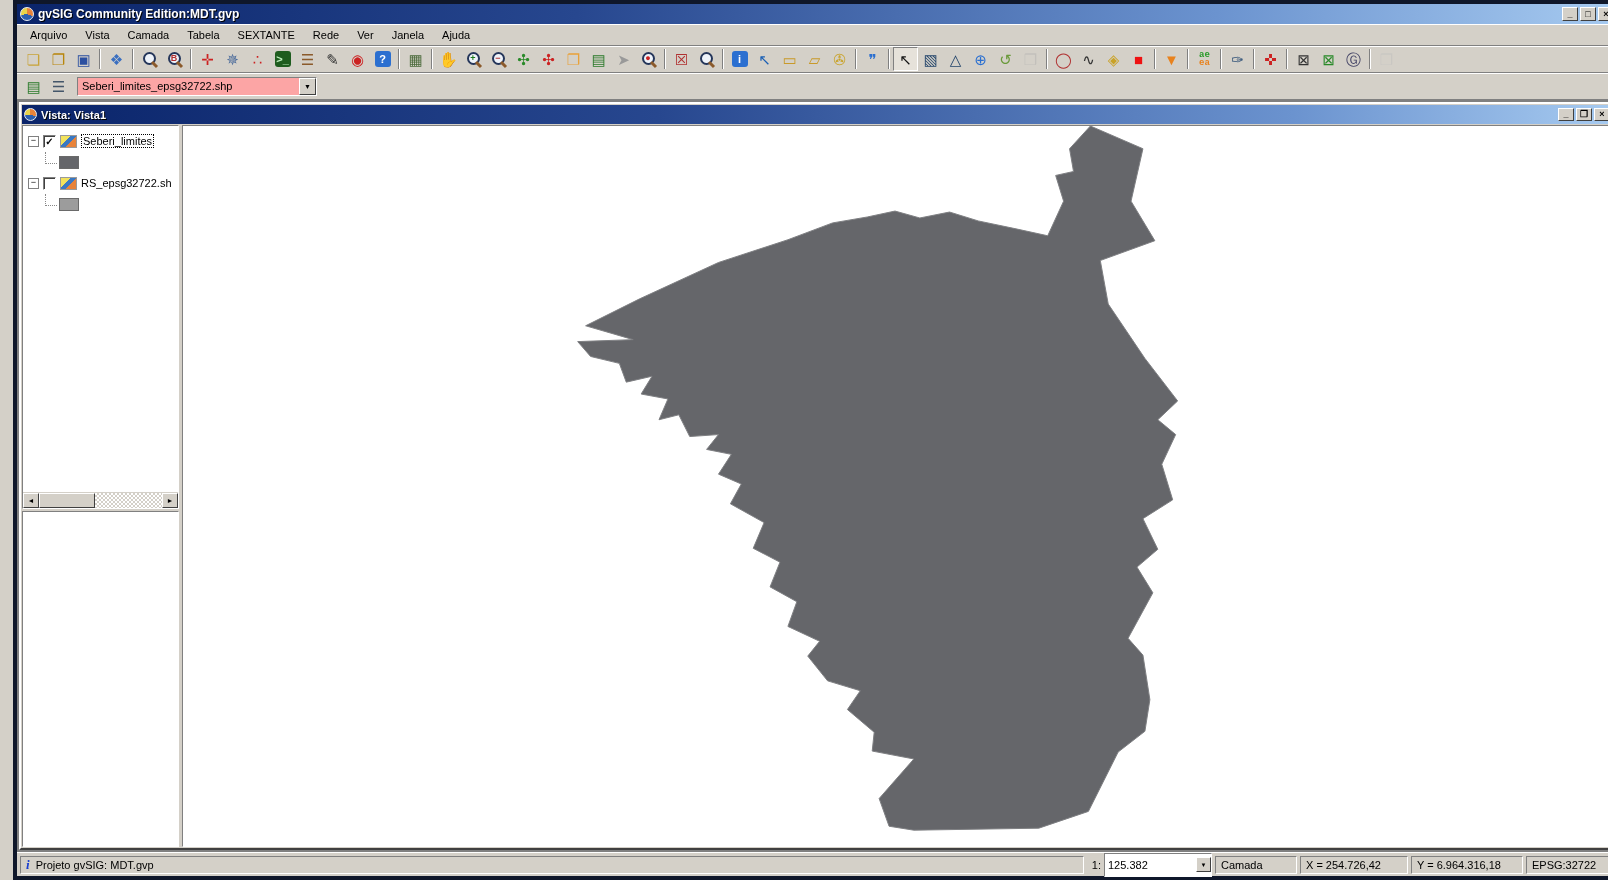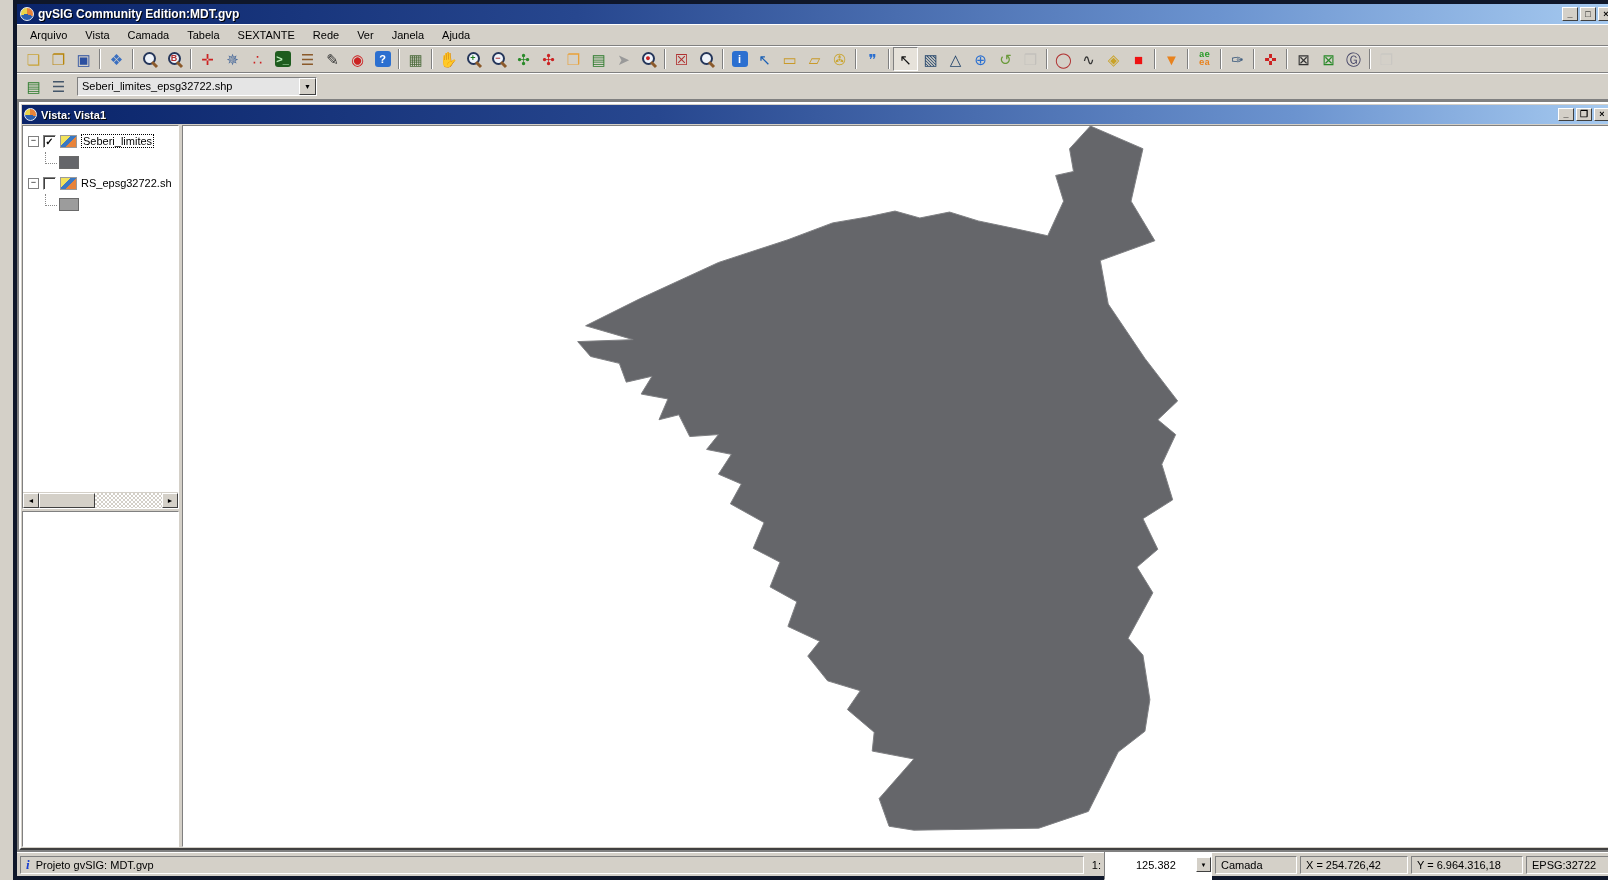--- a/index.html
+++ b/index.html
@@ -41,21 +41,21 @@
   .mag::before { content:""; position:absolute; left:1px; top:1px; width:9px; height:9px;
     border:2px solid #25365a; border-radius:50%; background:#eef3fa; }
   .mag::after { content:""; position:absolute; right:0px; bottom:1px; width:7px; height:3px;
     background:#8b5a2b; transform:rotate(45deg); }
   .mag-badge { position:absolute; left:2px; top:2px; width:11px; text-align:center;
     font:bold 9px "Liberation Sans",sans-serif; z-index:1; }
   .ae-icon { display:flex; flex-direction:column; align-items:center; }
   .ae-icon div { font:bold 9px "Liberation Mono",monospace; line-height:8px; }
 
   .toolbar2 { height:27px; }
-  .combo { width:240px; height:19px; margin-left:6px; background:#e5e5e5; border:1px solid;
+  .combo { width:240px; height:19px; margin-left:6px; background:#fca5a5; border:1px solid;
     border-color:#808080 #fff #fff #808080; display:flex; align-items:center; }
   .combo-text { flex:1; padding:0 4px; white-space:nowrap; overflow:hidden; }
   .combo-btn { width:17px; height:17px; background:#D4D0C8; border:1px solid;
     border-color:#fff #404040 #404040 #fff; display:flex; align-items:center; justify-content:center; }
   .combo-arrow { font-size:7px; color:#000; }
 
   
   .mdi { flex:1; position:relative; background:#808080; }
   .vista { position:absolute; inset:2px; background:#D4D0C8; border:2px solid;
     border-color:#fff #404040 #404040 #fff; display:flex; flex-direction:column; padding:1px; }
@@ -104,22 +104,22 @@
   .map-area svg { display:block; width:100%; height:100%; }
 
   
   .statusbar { height:24px; background:#D4D0C8; border-top:1px solid #fff; display:flex;
     align-items:center; padding:0 3px; gap:3px; }
   .sb-cell { height:18px; border:1px solid; border-color:#808080 #fff #fff #808080;
     display:flex; align-items:center; padding:0 5px; white-space:nowrap; background:#D4D0C8; }
   .sb-msg { flex:1; gap:6px; }
   .info-i { color:#1a3fd0; font:bold italic 13px "Liberation Serif",serif; }
   .sb-scale { gap:3px; border:none; padding-right:0; }
-  .scale-box { width:108px; height:31px; background:#fff; border:1px solid;
-    border-color:#808080 #fff #fff #808080; display:flex; align-items:center;padding-left:28px; }
+  .scale-box { width:108px; height:24px; background:#fff; border:1px solid;
+    border-color:#808080 #fff #fff #808080; display:flex; align-items:center; }
   .scale-box .val { flex:1; padding:0 3px; }
   .scale-drop { width:15px; height:15px; background:#D4D0C8; border:1px solid;
     border-color:#fff #404040 #404040 #fff; display:flex; align-items:center; justify-content:center; font-size:6px; }
   .sb-units { width:82px; } .sb-x { width:108px; } .sb-y { width:112px; } .sb-epsg { width:88px; }
 </style>
 </head>
 <body>
 
 <div class="app">
 

